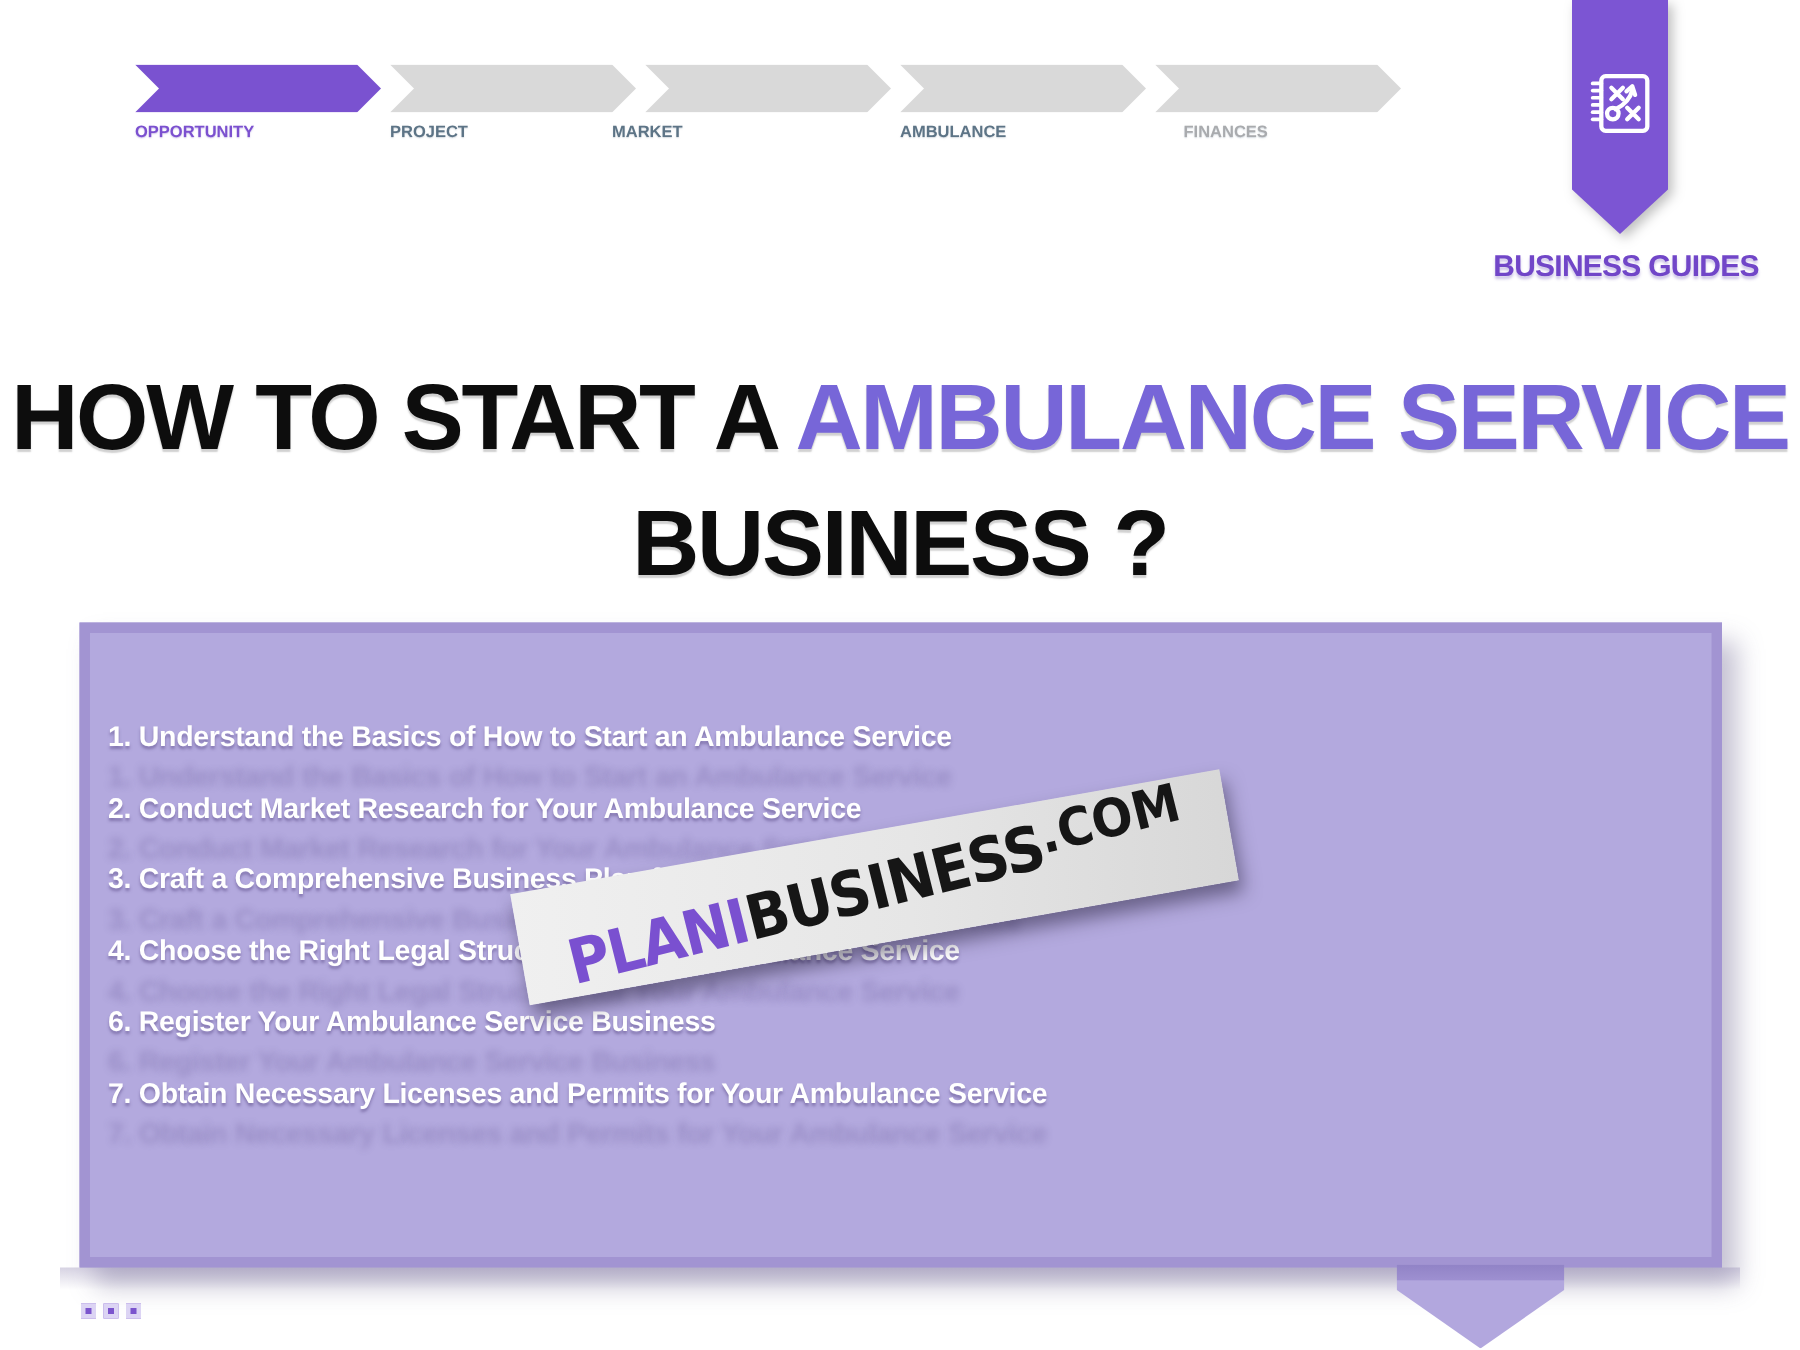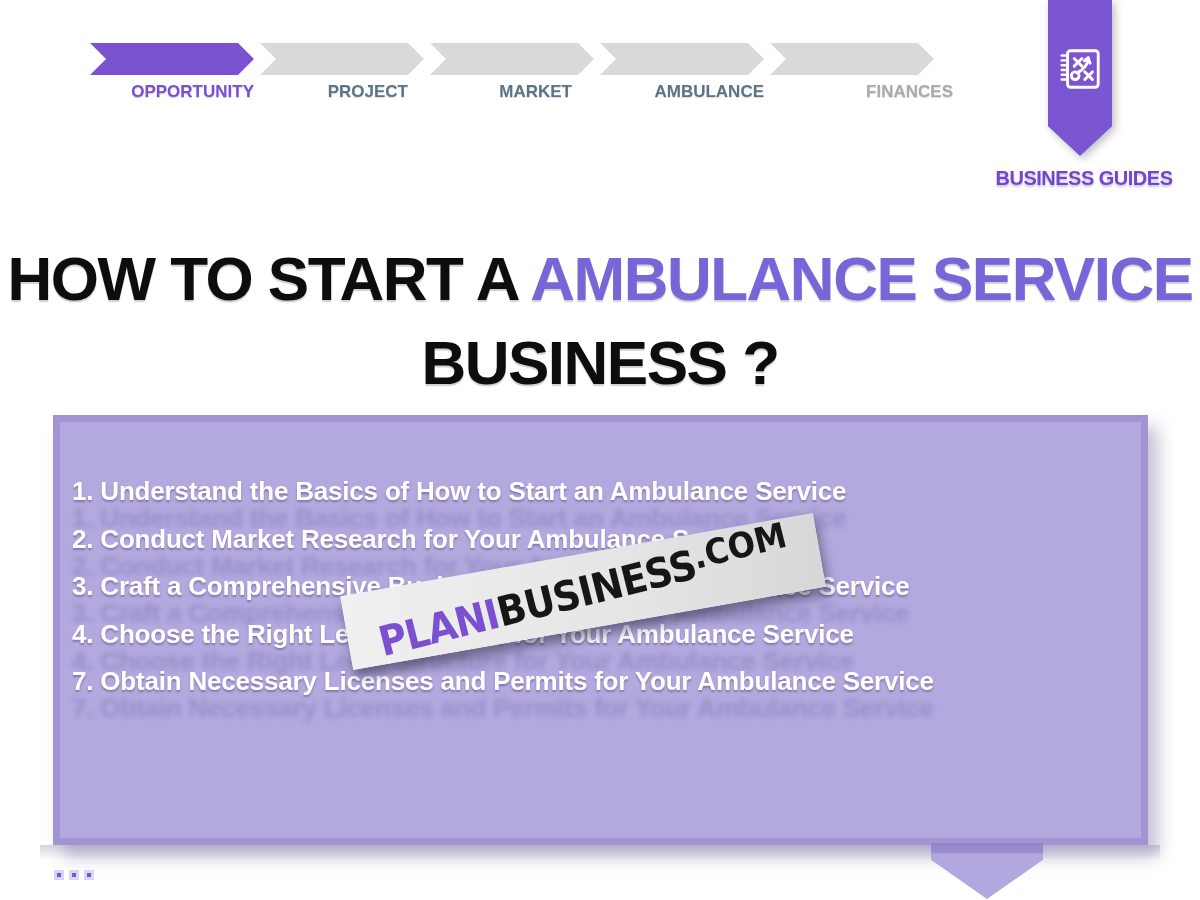--- a/index.html
+++ b/index.html
@@ -5,22 +5,22 @@
   * { margin:0; padding:0; box-sizing:border-box; }
   html,body { width:1200px; height:900px; }
   body { font-family:"Liberation Sans", sans-serif; background:#ffffff; overflow:hidden; }
   .slide { position:relative; width:1200px; height:900px; background:#ffffff; }
 
   
   .chevron { position:absolute; top:43px; height:32px; width:164px;
     clip-path: polygon(0 0, calc(100% - 16px) 0, 100% 50%, calc(100% - 16px) 100%, 0 100%, 16px 50%);
     background:#d9d9d9; }
   .chevron.active { background:#7a52d0; }
-  .step-label { position:absolute; top:82px; width:164px; text-align:right;
-    font-size:17px; font-weight:bold; color:#5d7486; letter-spacing:0;
+  .step-label { position:absolute; top:82px; width:164px; text-align:left;
+    font-size:11px; font-weight:bold; color:#5d7486; letter-spacing:0;
     text-shadow:0 1px 1px rgba(180,190,200,.6); }
   .step-label.active { color:#7b50cf; text-shadow:0 1px 1px rgba(170,150,220,.6); }
   .step-label.muted { color:#a9abae; }
 
   
   .ribbon-wrap { position:absolute; left:1048px; top:0; width:64px; height:156px;
     filter:drop-shadow(3px 3px 4px rgba(0,0,0,.25)); }
   .ribbon { width:100%; height:100%; background:#7c55d3;
     clip-path:polygon(0 0,100% 0,100% 81%,50% 100%,0 81%); }
   .badge-icon { position:absolute; left:9px; top:46px; }
@@ -32,21 +32,21 @@
   .title { position:absolute; left:0; top:237px; width:1200px; text-align:center;
     font-size:62px; font-weight:bold; line-height:84px; letter-spacing:-1.5px;
     color:#0d0d0d; text-shadow:0 2px 1px rgba(120,120,120,.35); }
   .title .hl { color:#7766d8; }
 
   
   .panel { position:absolute; left:53px; top:415px; width:1095px; height:430px;
     background:#b3a9de; border:7px solid #a294d2;
     box-shadow:10px 12px 16px rgba(125,118,155,.45);
     padding:46px 12px 0 12px; }
-  .step-item { font-size:26px; font-weight:bold; color:#ffffff; line-height:47.5px;
+  .step-item { font-size:19px; font-weight:bold; color:#ffffff; line-height:47.5px;
     letter-spacing:-0.2px; white-space:nowrap;
     text-shadow:0 2px 2px rgba(83,68,128,.5), 0 27px 5px rgba(90,75,140,.28); }
   .panel-reflection { position:absolute; left:40px; top:845px; width:1120px; height:15px;
     background:linear-gradient(180deg, rgba(148,138,180,.38), rgba(255,255,255,0)); }
 
   
   .watermark { position:absolute; left:343px; top:554px; width:480px; height:75px;
     transform:rotate(-10deg);
     background:linear-gradient(100deg,#f0f0f0,#e6e6e6 55%,#d7d7d7);
     box-shadow:2px 8px 12px rgba(35,30,55,.5);
@@ -70,21 +70,21 @@
 
 <div class="slide">
 
   <div class="chevron active" style="left:90px"></div>
   <div class="chevron" style="left:260px"></div>
   <div class="chevron" style="left:430px"></div>
   <div class="chevron" style="left:600px"></div>
   <div class="chevron" style="left:770px"></div>
 
   <div class="step-label active" style="left:90px">OPPORTUNITY</div>
-  <div class="step-label" style="left:244px">PROJECT</div>
+  <div class="step-label" style="left:260px">PROJECT</div>
   <div class="step-label" style="left:408px">MARKET</div>
   <div class="step-label" style="left:600px">AMBULANCE</div>
   <div class="step-label muted" style="left:789px">FINANCES</div>
 
   <div class="ribbon-wrap">
     <div class="ribbon"></div>
     <div class="badge-icon">
       <svg width="46" height="46" viewBox="0 0 48 48" fill="none" stroke="#ffffff" stroke-width="3" stroke-linecap="round" stroke-linejoin="round">
         <rect x="11" y="5" width="32" height="38" rx="3"></rect>
         <line x1="5" y1="10" x2="11" y2="10" stroke-width="2.6"></line>
@@ -106,20 +106,21 @@
   <div class="title">
     <div><span>HOW TO START A </span><span class="hl">AMBULANCE SERVICE</span></div>
     <div>BUSINESS ?</div>
   </div>
 
   <div class="panel">
     <div class="step-item">1. Understand the Basics of How to Start an Ambulance Service</div>
     <div class="step-item">2. Conduct Market Research for Your Ambulance Service</div>
     <div class="step-item">3. Craft a Comprehensive Business Plan for Your Ambulance Service</div>
     <div class="step-item">4. Choose the Right Legal Structure for Your Ambulance Service</div>
+    <div class="step-item">6. Register Your Ambulance Service Business</div>
     <div class="step-item">7. Obtain Necessary Licenses and Permits for Your Ambulance Service</div>
   </div>
   <div class="panel-reflection"></div>
 
   <div class="watermark">
     <div class="watermark-text"><span class="wm-plan">PLANI</span><span class="wm-biz">BUSINESS</span><span class="wm-tld">.COM</span></div>
   </div>
 
   <div class="pennant"></div>
   <div class="dots">

